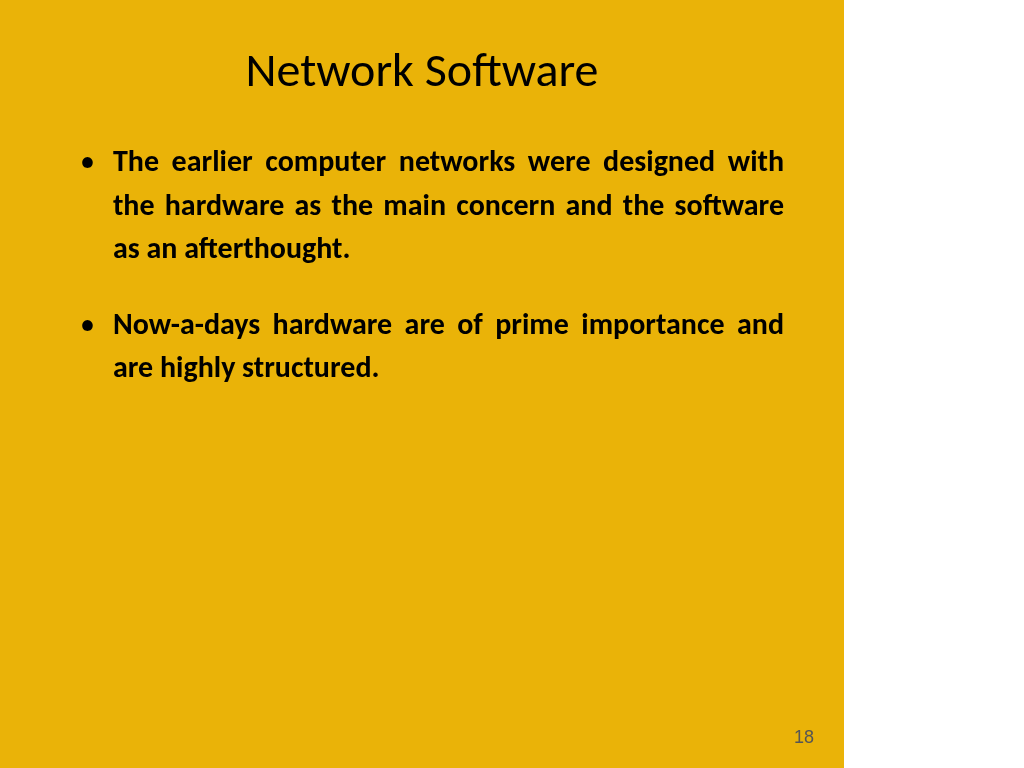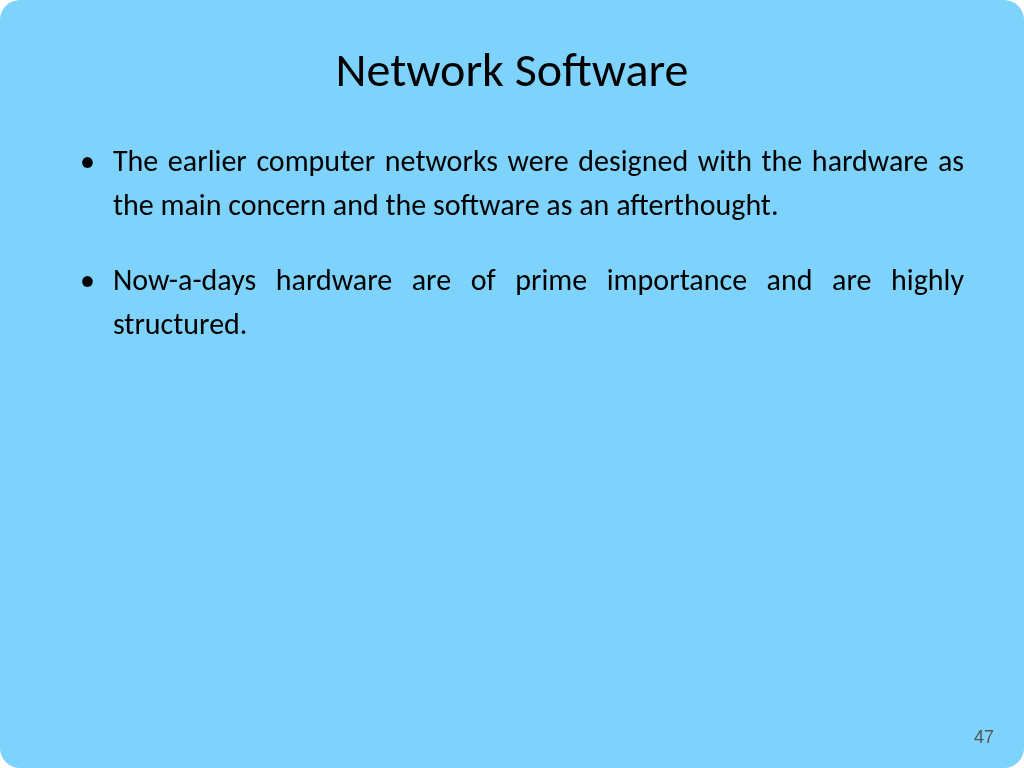--- a/index.html
+++ b/index.html
@@ -11,28 +11,27 @@
     body {
       width: 1024px;
       height: 768px;
       background-color: #ffffff;
       font-family: 'Segoe UI', Arial, sans-serif;
       position: relative;
       overflow: hidden;
     }
 
     .slide-container {
-      width: 1024px;
+      width: 844px;
       height: 768px;
-      background: #7dd3fc;
+      background: #eab308;
       padding: 40px 60px 40px 60px;
       display: flex;
       flex-direction: column;
       position: relative;
-      border-radius: 20px;
     }
 
     .slide-title {
       text-align: center;
       font-size: 48px;
       font-weight: 400;
       color: #000000;
       margin-bottom: 40px;
       font-family: 'Segoe UI', Calibri, Arial, sans-serif;
       letter-spacing: 0px;
@@ -59,20 +58,21 @@
       font-size: 30px;
       margin-right: 18px;
       margin-top: 0px;
       flex-shrink: 0;
       line-height: 1.45;
     }
 
     .bullet-text {
       text-align: justify;
       flex: 1;
+      font-weight: bold;
     }
 
     .slide-number {
       position: absolute;
       bottom: 20px;
       right: 30px;
       font-size: 18px;
       color: #555555;
       font-family: 'Segoe UI', Arial, sans-serif;
     }
@@ -88,15 +88,15 @@
     <li class="bullet-item">
       <span class="bullet-dot">•</span>
       <span class="bullet-text">The earlier computer networks were designed with the hardware as the main concern and the software as an afterthought.</span>
     </li>
     <li class="bullet-item">
       <span class="bullet-dot">•</span>
       <span class="bullet-text">Now-a-days hardware are of prime importance and are highly structured.</span>
     </li>
   </ul>
 
-  <div class="slide-number">47</div>
+  <div class="slide-number">18</div>
 
 </div>
 
 </body></html>

